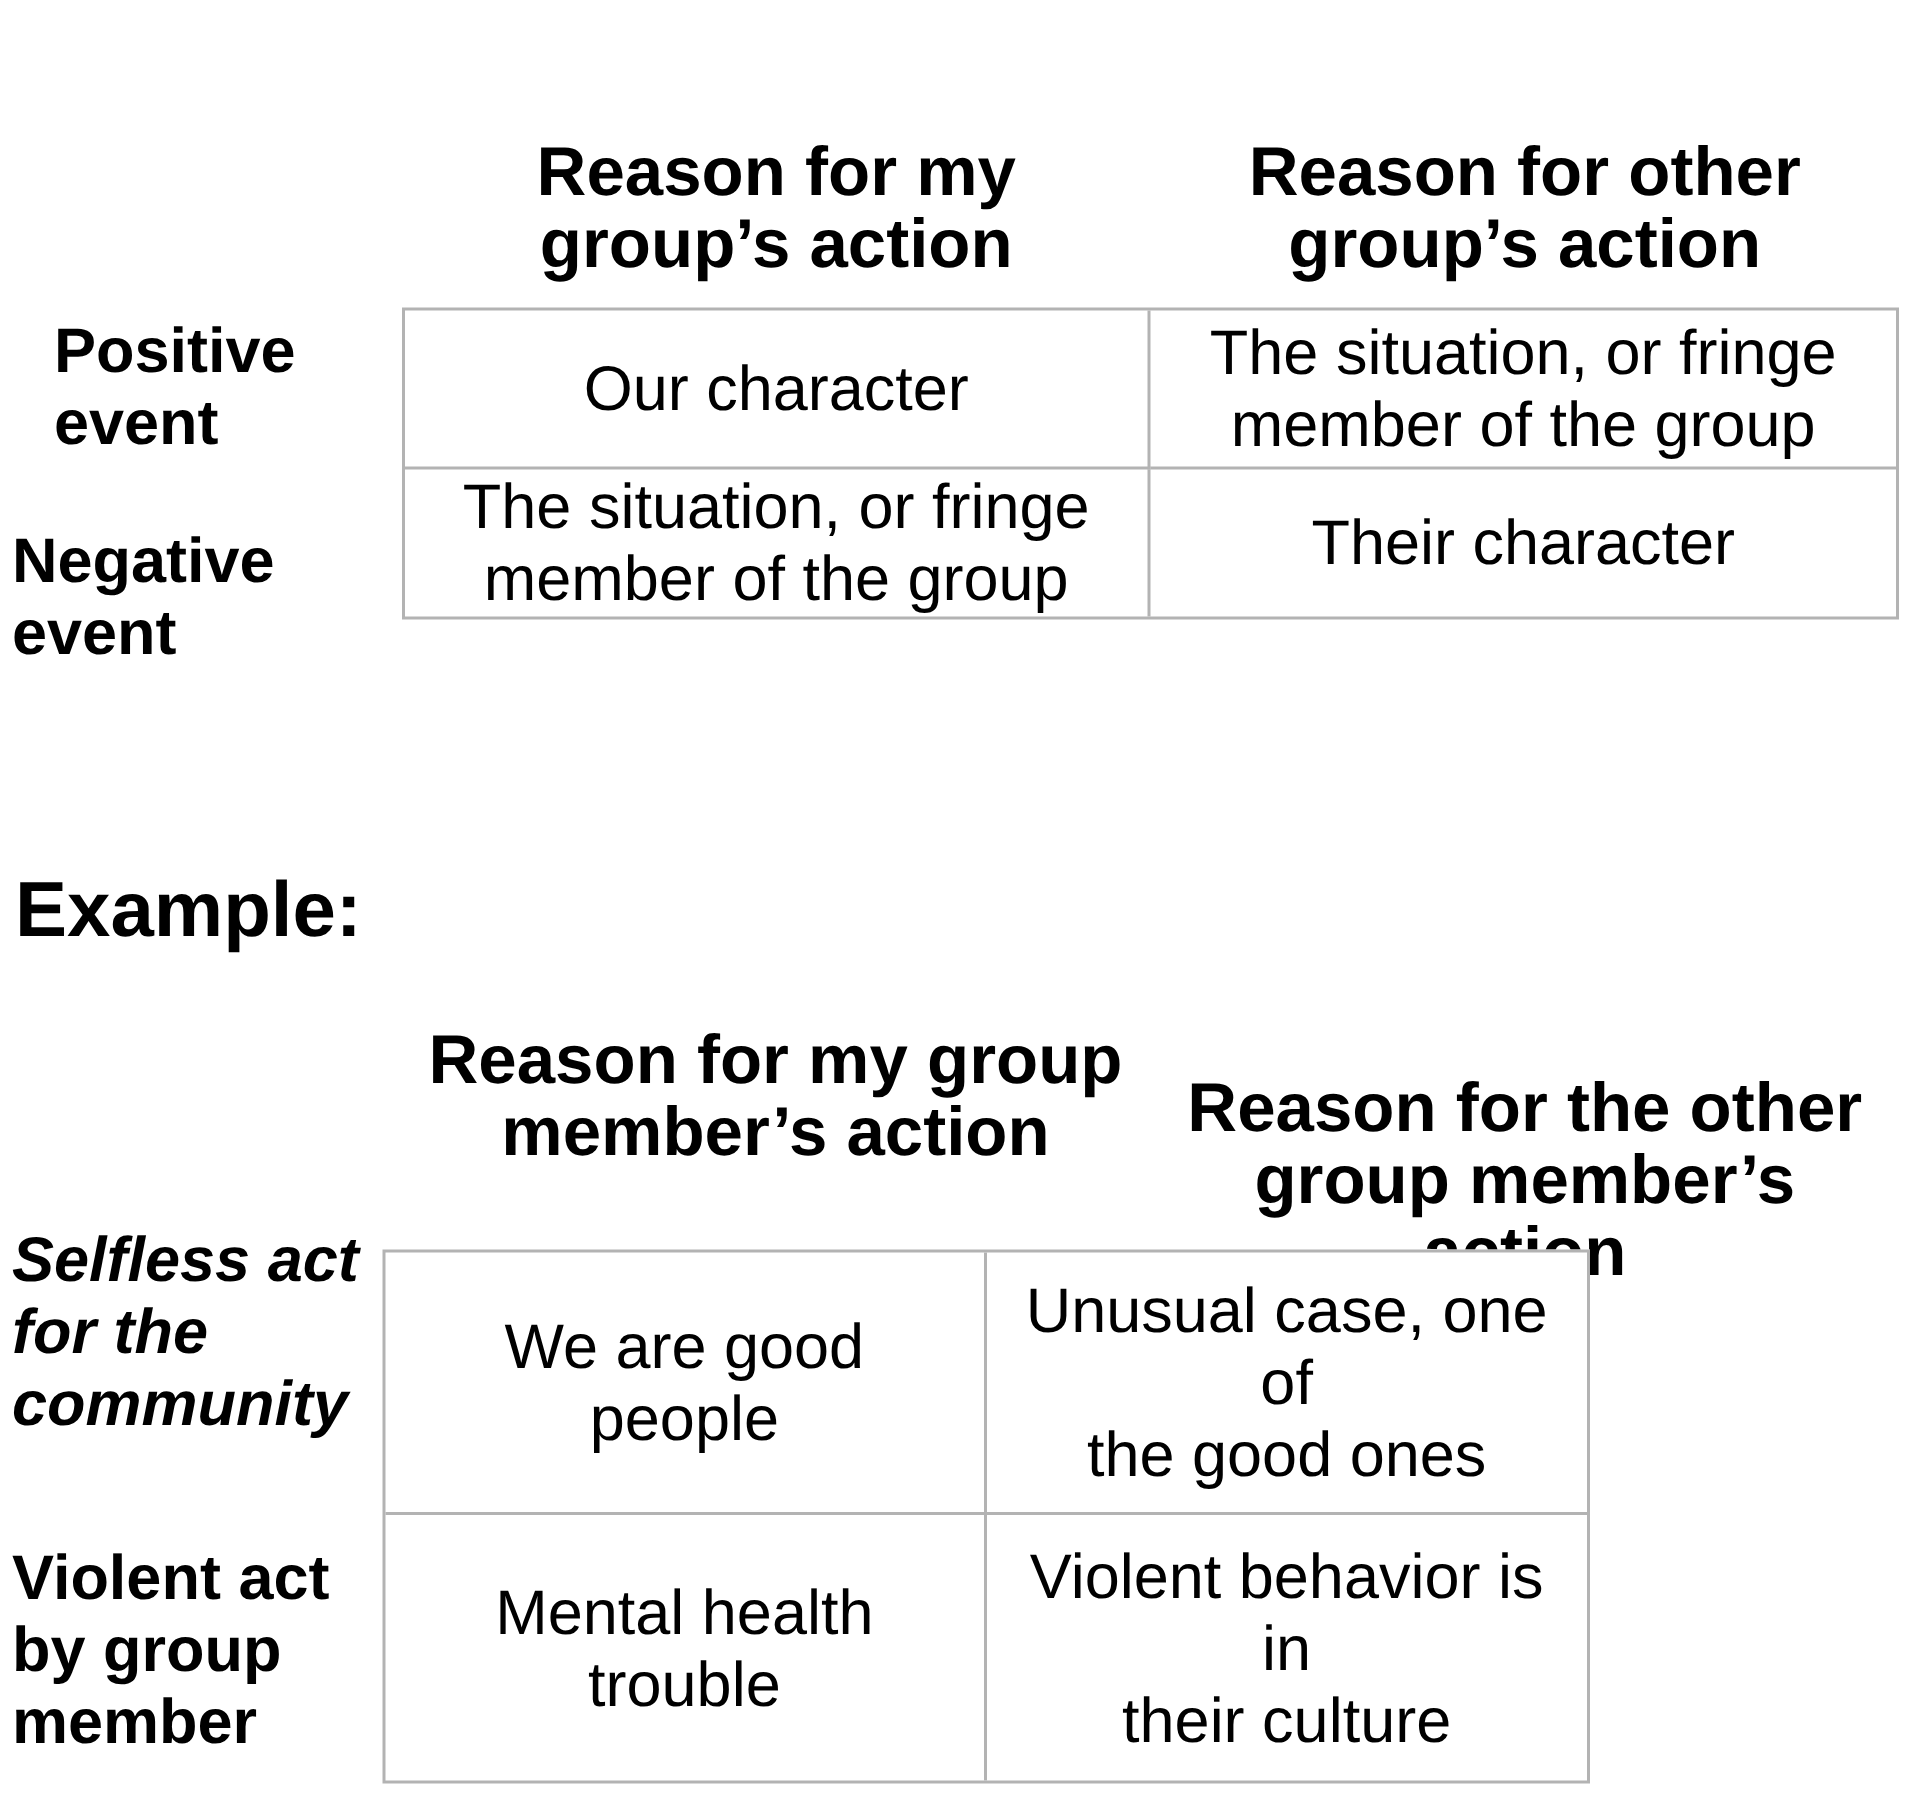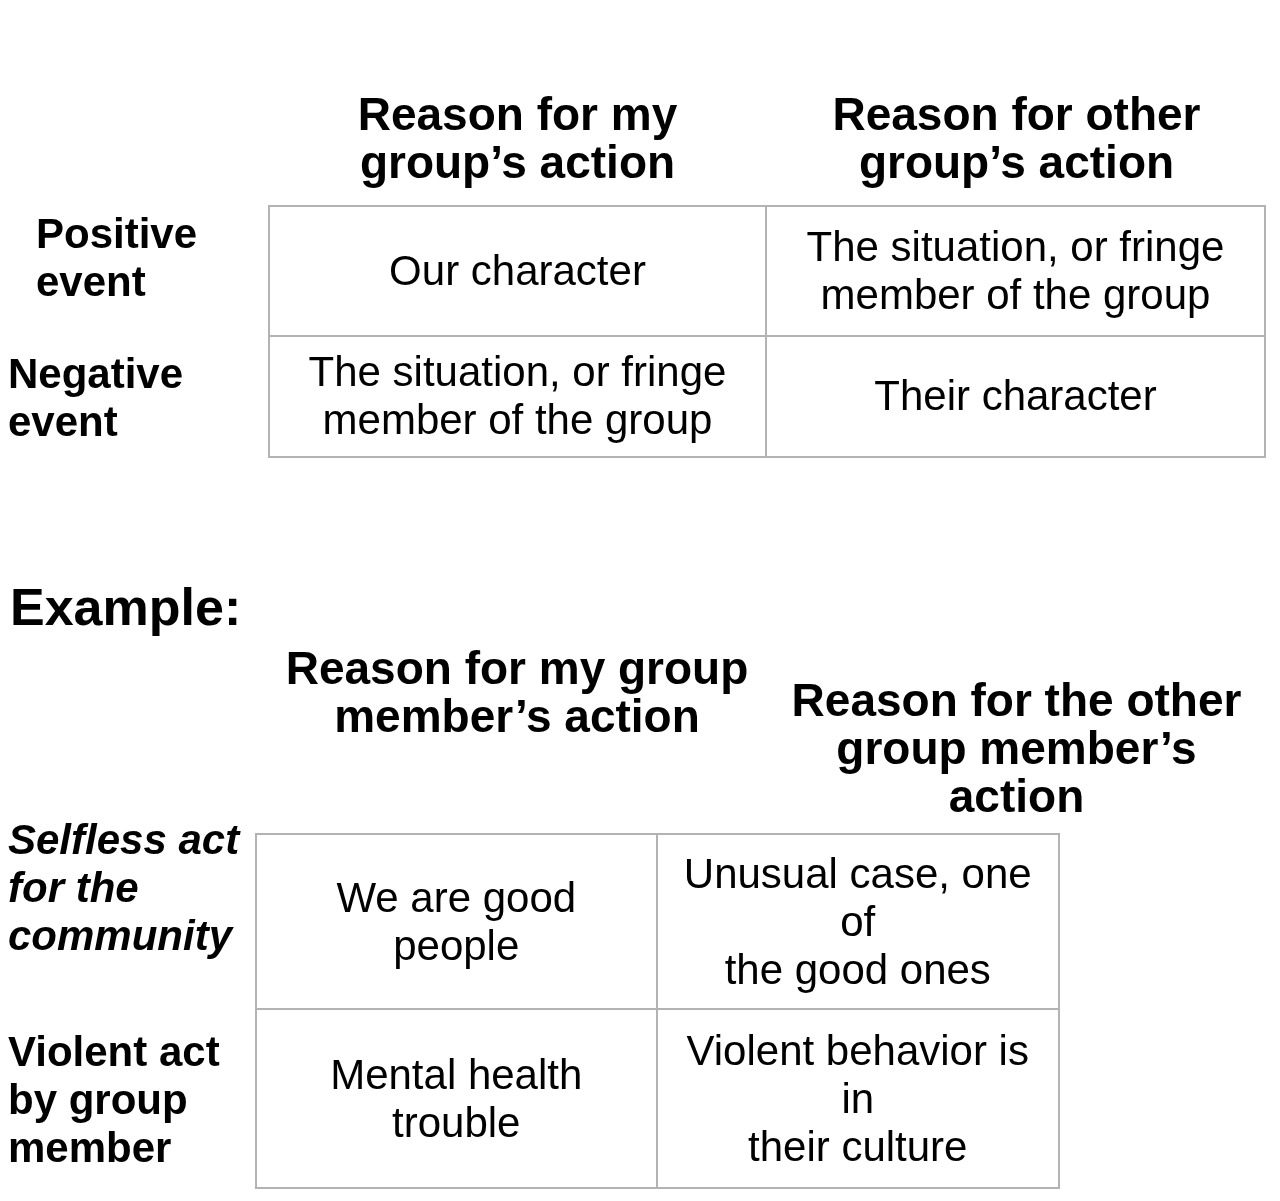--- a/index.html
+++ b/index.html
@@ -68,27 +68,27 @@
     border-bottom:2px solid var(--border);
     box-sizing:border-box;
     padding:0 14px;
   }
   .cell:nth-child(2n){border-right:none;}
   .cell:nth-child(n+3){border-bottom:none;}
 
   
   #t1-heads{left:268px;top:90px;}
   #t1-heads .col-head{width:499px;}
-  #t1-grid{left:268px;top:205px;width:998px;height:253px;grid-template-rows:132fr 121fr;}
+  #t1-grid{left:268px;top:205px;width:998px;height:208px;grid-template-rows:132fr 121fr;}
   #t1-row1{top:192px;height:132px;margin-left:28px;}
   #t1-row2{top:337px;height:121px;}
 
   
   #title2{top:578px;}
-  #t2-heads{left:267px;top:644px;}
+  #t2-heads{left:267px;top:682px;}
   #t2-heads .col-head:first-child{width:500px;}
   #t2-heads .col-head:last-child{width:499px;margin-top:32px;}
   #t2-grid{left:255px;top:833px;width:805px;height:356px;grid-template-rows:177fr 179fr;}
   #t2-row1{top:799px;height:177px;font-style:italic;}
   #t2-row2{top:1010px;height:179px;}
 </style>
 </head>
 <body>
 
 <div class="sheet">

